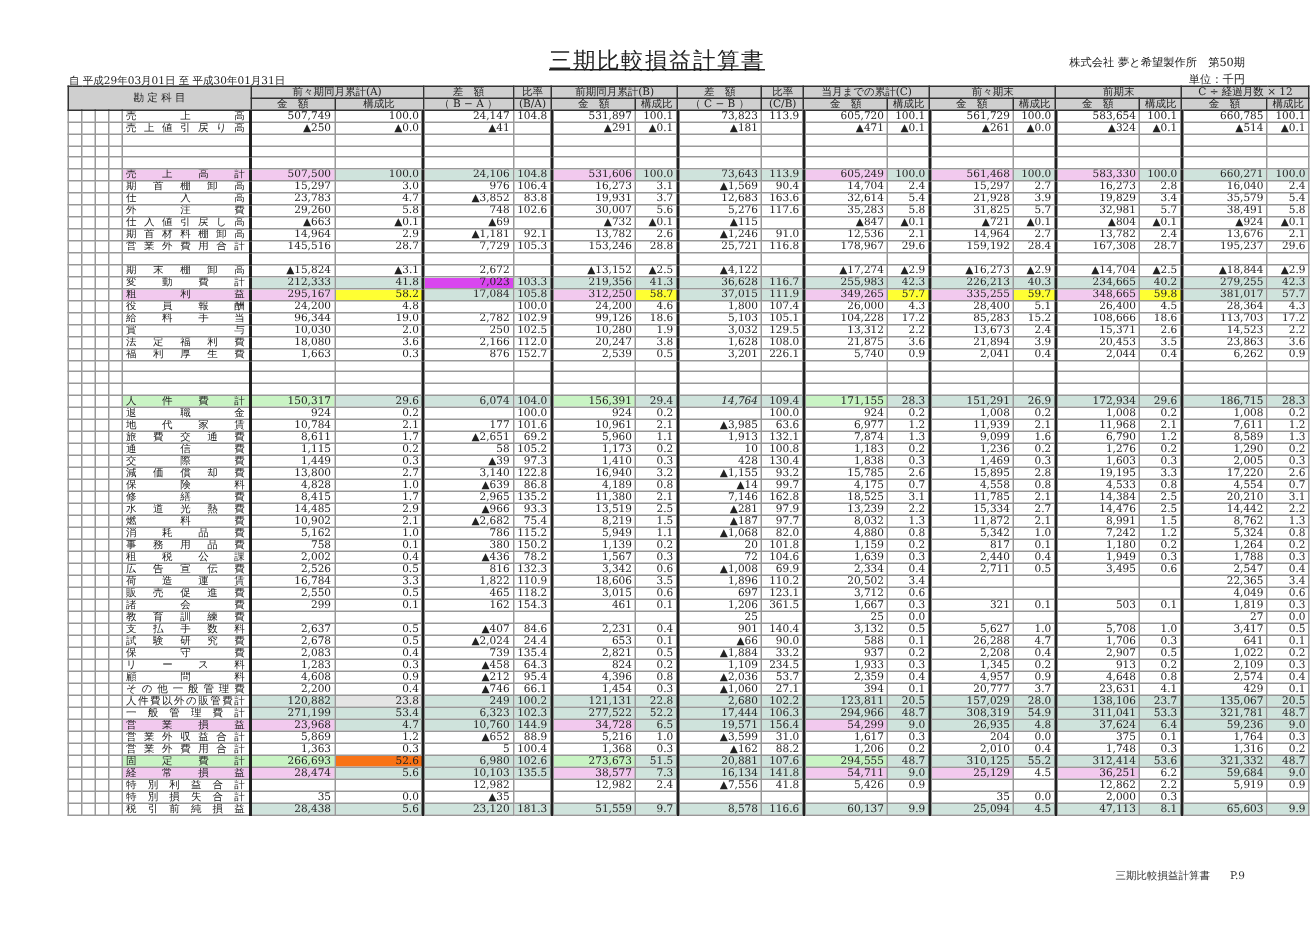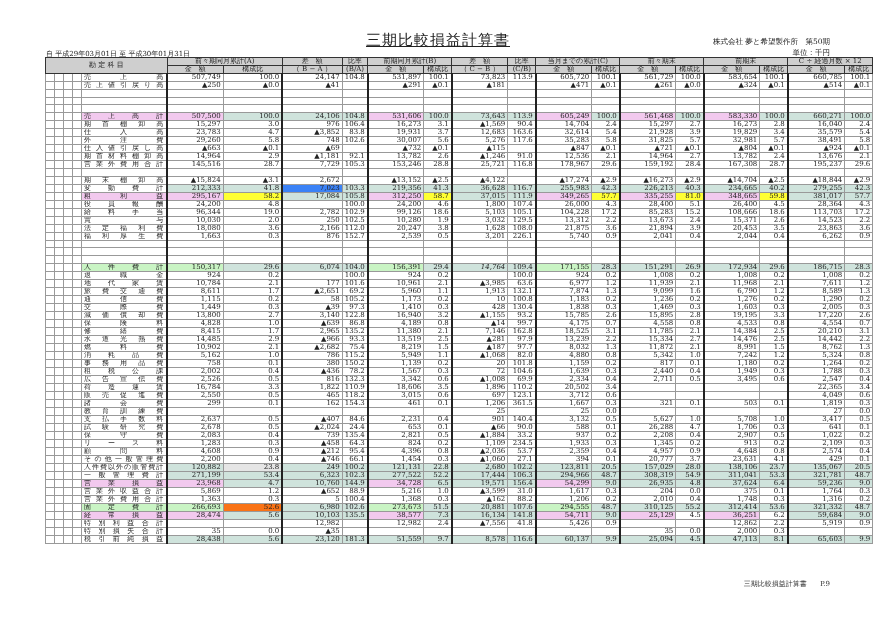--- a/index.html
+++ b/index.html
@@ -407,21 +407,21 @@
         <td class="num">▲2.9</td>
       </tr>
       <tr>
         <td class="cat"></td>
         <td class="cat"></td>
         <td class="cat"></td>
         <td class="cat"></td>
         <td class="lbl thick-r">変動費計</td>
         <td class="num" style="background: rgb(207, 227, 220);">212,333</td>
         <td class="num thick-r" style="background: rgb(207, 227, 220);">41.8</td>
-        <td class="num" style="background: #3b82f6; padding-left: 22px;">7,023</td>
+        <td class="num" style="background: #d946ef; padding-left: 22px;">7,023</td>
         <td class="num thick-r" style="background: rgb(207, 227, 220);">103.3</td>
         <td class="num" style="background: rgb(207, 227, 220);">219,356</td>
         <td class="num thick-r" style="background: rgb(207, 227, 220);">41.3</td>
         <td class="num" style="background: rgb(207, 227, 220);">36,628</td>
         <td class="num thick-r" style="background: rgb(207, 227, 220);">116.7</td>
         <td class="num" style="background: rgb(207, 227, 220);">255,983</td>
         <td class="num thick-r" style="background: rgb(207, 227, 220);">42.3</td>
         <td class="num" style="background: rgb(207, 227, 220);">226,213</td>
         <td class="num thick-r" style="background: rgb(207, 227, 220);">40.3</td>
         <td class="num" style="background: rgb(207, 227, 220);">234,665</td>
@@ -439,21 +439,21 @@
         <td class="num thick-r yel" style="background: rgb(207, 227, 220);">58.2</td>
         <td class="num" style="background: rgb(207, 227, 220);">17,084</td>
         <td class="num thick-r" style="background: rgb(207, 227, 220);">105.8</td>
         <td class="num" style="background: rgb(242, 201, 238);">312,250</td>
         <td class="num thick-r yel" style="background: rgb(207, 227, 220);">58.7</td>
         <td class="num" style="background: rgb(207, 227, 220);">37,015</td>
         <td class="num thick-r" style="background: rgb(207, 227, 220);">111.9</td>
         <td class="num" style="background: rgb(242, 201, 238);">349,265</td>
         <td class="num thick-r yel" style="background: rgb(207, 227, 220);">57.7</td>
         <td class="num" style="background: rgb(242, 201, 238);">335,255</td>
-        <td class="num thick-r yel" style="background: rgb(207, 227, 220);">81.0</td>
+        <td class="num thick-r yel" style="background: rgb(207, 227, 220);">59.7</td>
         <td class="num" style="background: rgb(242, 201, 238);">348,665</td>
         <td class="num thick-r yel" style="background: rgb(207, 227, 220);">59.8</td>
         <td class="num" style="background: rgb(207, 227, 220);">381,017</td>
         <td class="num" style="background: rgb(207, 227, 220);">57.7</td>
       </tr>
       <tr>
         <td class="cat"></td>
         <td class="cat"></td>
         <td class="cat"></td>
         <td class="cat"></td>

